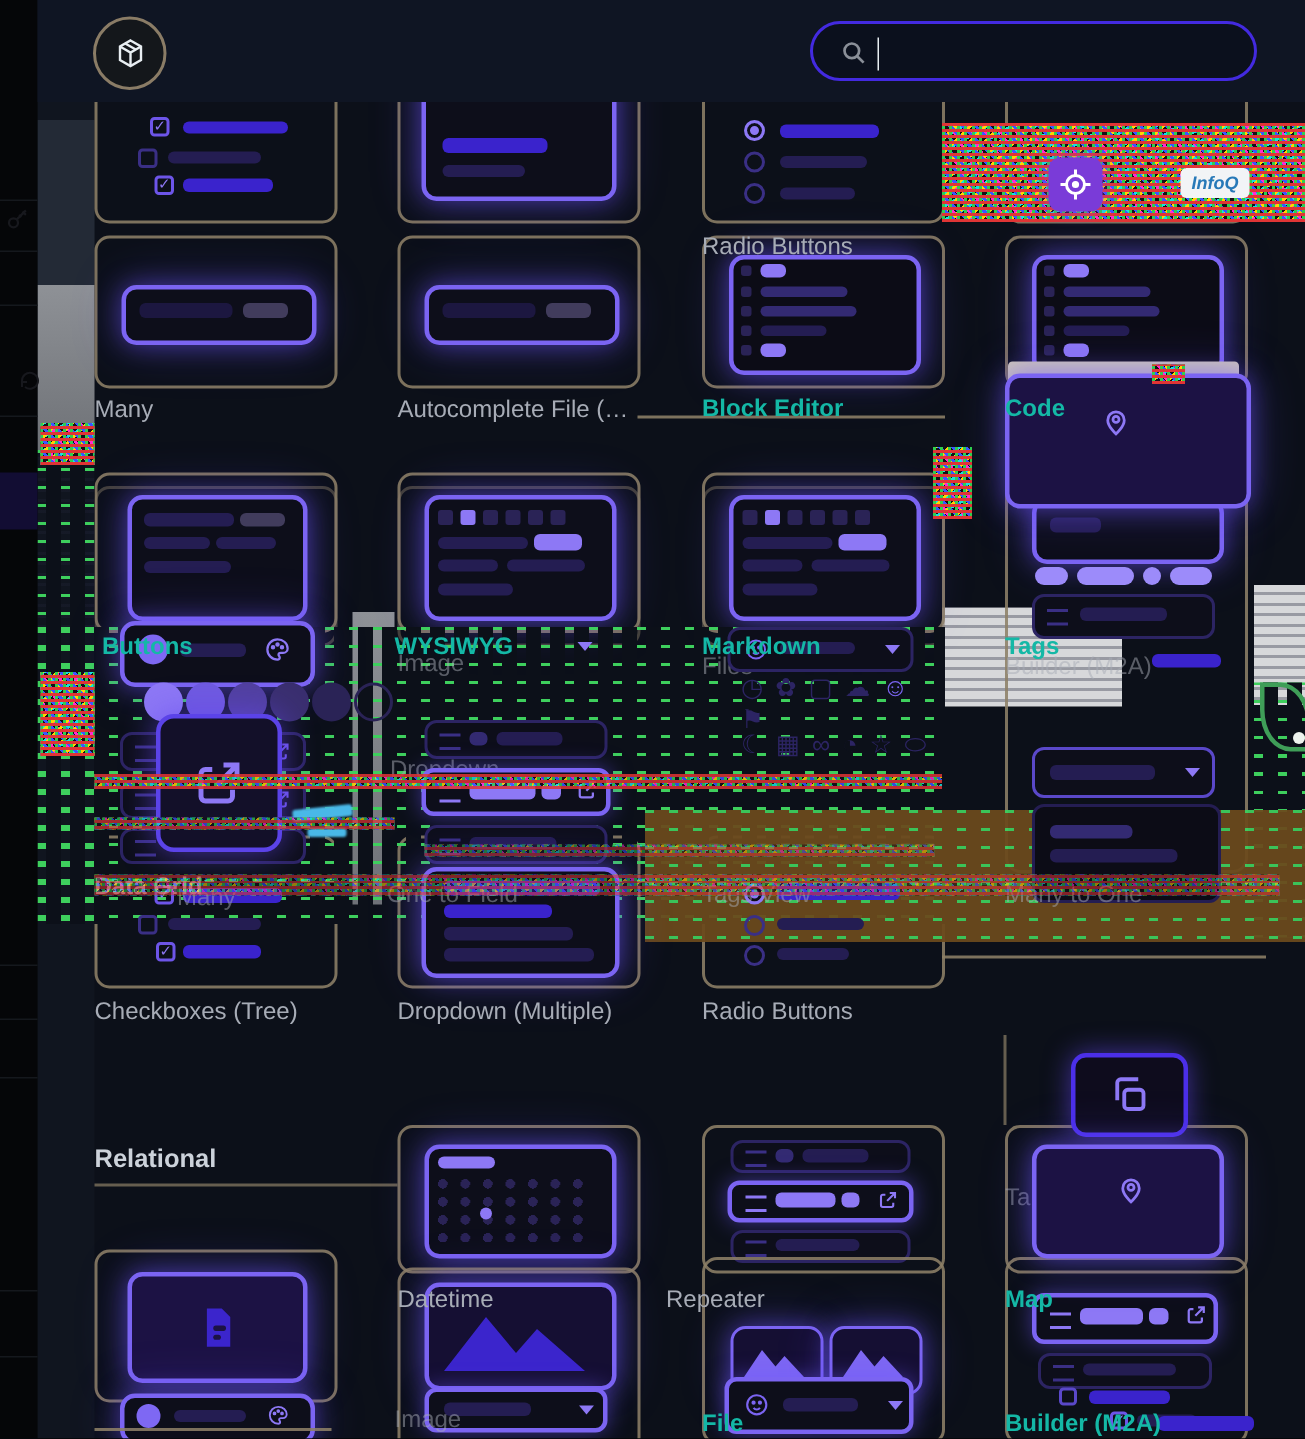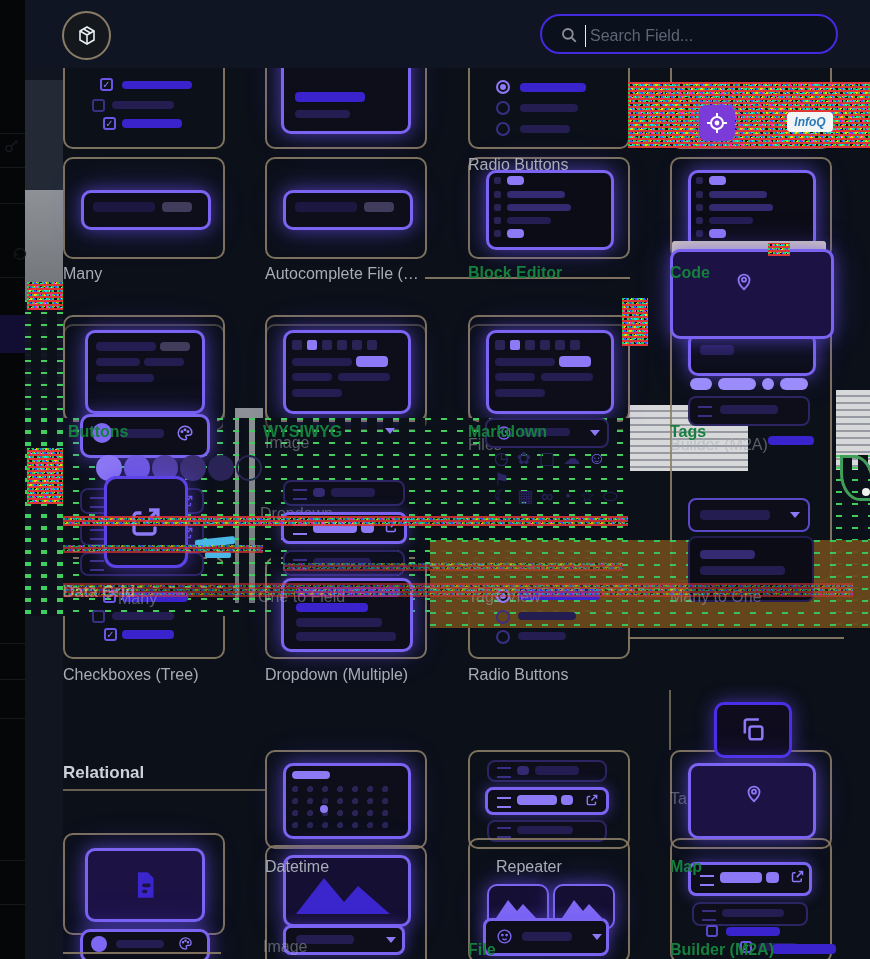--- a/index.html
+++ b/index.html
@@ -51,21 +51,21 @@
   .caret{width:0;height:0;border:5px solid transparent;border-top:6px solid #8d78f5;}
   .tbsq{width:10px;height:10px;border-radius:2px;background:#2a2356;}
   .tbsq.br{background:#8d78f5;}
   .pill{height:12px;border-radius:6px;background:#9c8bfa;}
   .swc{border-radius:50%;}
   .dotgrid{background-image:radial-gradient(circle 3.2px at 3.2px 3.2px,#2a2356 99%,transparent);
            background-size:15px 12px;}
 
   
   .lb{font-size:16px;color:#a7acb6;z-index:6;white-space:nowrap;}
-  .lb.bold{color:#15803d;font-weight:700;}
+  .lb.bold{color:#14b8a6;font-weight:700;}
   .lb.ghost{color:rgba(167,172,182,.5);z-index:4;}
   .lb.ghostb{color:rgba(225,230,238,.72);font-weight:700;z-index:4;}
   .lb.section{font-size:17px;font-weight:700;color:#ccd2da;}
   .divider{background:rgba(141,128,102,.88);z-index:2;}
 
   
   .nz{background-color:#151018;z-index:5;image-rendering:pixelated;
     background-image:
       repeating-linear-gradient(0deg,#e03535 0 2px,transparent 2px 4px),
       repeating-linear-gradient(90deg,#2ecf4f 0 2px,transparent 2px 5px),
@@ -418,21 +418,21 @@
   </div>
   <div class="abs lb ghost" style="left:670px;top:790px">Ta</div>
   <div class="abs pv fill z4" style="left:688px;top:763px;width:122px;height:70px">
     <svg style="position:absolute;left:52px;top:16px" width="22" height="22" viewBox="0 0 24 24" fill="none" stroke="#8d78f5" stroke-width="2">
         <path d="M12 21s-6-5.3-6-10a6 6 0 1 1 12 0c0 4.7-6 10-6 10z"></path>
         <circle cx="12" cy="10.5" r="2.2"></circle>
       </svg>
   </div>
 
   <div class="abs lb" style="left:265px;top:858px">Datetime</div>
-  <div class="abs lb" style="left:496px;top:858px">Repeater</div>
+  <div class="abs lb" style="left:444px;top:858px">Repeater</div>
   <div class="abs lb bold" style="left:670px;top:858px">Map</div>
 
   <div class="abs card" style="left:63px;top:833px;width:158px;height:98px"></div>
   <div class="abs pv fill" style="left:85px;top:848px;width:114px;height:68px">
     <svg style="position:absolute;left:40px;top:17px" width="34" height="34" viewBox="0 0 24 24">
         <path d="M7 3h7l4 4v14H7z" fill="#3b25cc"></path>
         <rect x="10" y="11" width="6" height="2.6" rx="1.2" fill="#1c1244"></rect>
         <rect x="10" y="15.4" width="3.6" height="2.4" rx="1.2" fill="#1c1244"></rect>
       </svg>
   </div>
@@ -524,17 +524,16 @@
           <path d="M5 7l7 4 7-4M12 11v9"></path>
           <path d="M8.5 5l7 4"></path>
         </svg>
     </div>
     <div class="hsearch">
       <svg width="18" height="18" viewBox="0 0 24 24" fill="none" stroke="currentColor" stroke-width="2.4">
           <circle cx="10.5" cy="10.5" r="6.5"></circle>
           <path d="M15.5 15.5L21 21"></path>
         </svg>
       <div class="hcaret"></div>
-      <input type="text" placeholder="Search Field..." style="">
     </div>
   </div>
 
 </div>
 
 </body></html>

